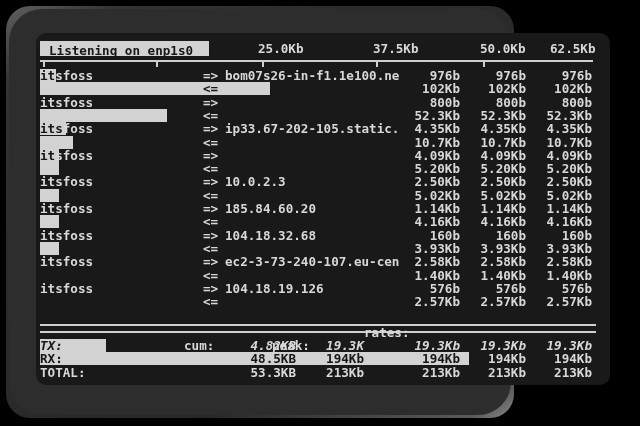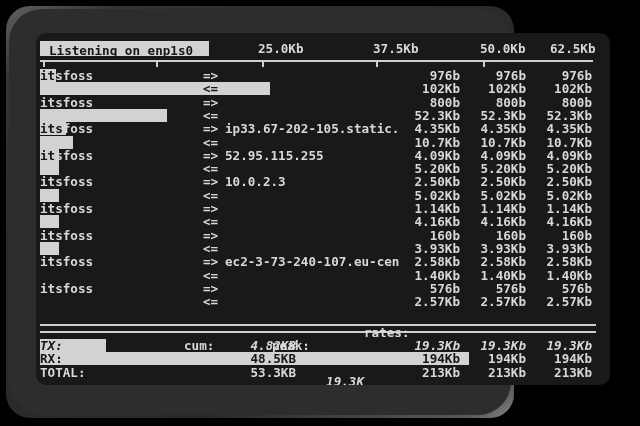--- a/index.html
+++ b/index.html
@@ -32,21 +32,21 @@
   .arrow{left:167px;}
   .remote{left:189px;}
   .box{text-align:right;}
   .c1{left:368px;width:56px;}
   .c2{left:434px;width:56px;}
   .c3{left:500px;width:56px;}
   .rule{position:absolute;left:4px;width:556px;height:2px;background:#cfcfcf;}
   .cum-l{left:148px;}
   .cum-v{left:200px;width:60px;}
   .peak-l{left:236px;}
-  .peak-v{left:270px;width:58px;margin-top:36px;}
+  .peak-v{left:270px;width:58px;}
   .rates-l{left:328px;}
 </style>
 </head>
 <body>
 
 <div class="stage">
   <div class="device">
     <div class="bezel">
       <div class="screen">
 
@@ -63,20 +63,21 @@
         <div class="tick" style="left:120px"></div>
         <div class="tick" style="left:226px"></div>
         <div class="tick" style="left:340px"></div>
         <div class="tick" style="left:447px"></div>
 
         <div id="rows">
             <div class="tline" style="top: 36px;">
               <div class="bar" style="width: 16px;"></div>
               <span class="t host"><span class="dark">it</span>sfoss</span>
               <span class="t arrow">=&gt;</span>
+              <span class="t remote">bom07s26-in-f1.1e100.ne</span>
               <span class="t box c1">976b</span>
               <span class="t box c2">976b</span>
               <span class="t box c3">976b</span>
             </div>
             <div class="tline" style="top: 49.3px;">
               <div class="bar" style="width: 230px;"></div>
               <span class="t arrow dark">&lt;=</span>
               <span class="t box c1">102Kb</span>
               <span class="t box c2">102Kb</span>
               <span class="t box c3">102Kb</span>
@@ -108,21 +109,20 @@
               <div class="bar" style="width: 33px;"></div>
               <span class="t arrow">&lt;=</span>
               <span class="t box c1">10.7Kb</span>
               <span class="t box c2">10.7Kb</span>
               <span class="t box c3">10.7Kb</span>
             </div>
             <div class="tline" style="top: 115.8px;">
               <div class="bar" style="width: 19px;"></div>
               <span class="t host"><span class="dark">it</span>sfoss</span>
               <span class="t arrow">=&gt;</span>
-              <span class="t remote">52.95.115.255</span>
               <span class="t box c1">4.09Kb</span>
               <span class="t box c2">4.09Kb</span>
               <span class="t box c3">4.09Kb</span>
             </div>
             <div class="tline" style="top: 129.1px;">
               <div class="bar" style="width: 19px;"></div>
               <span class="t arrow">&lt;=</span>
               <span class="t box c1">5.20Kb</span>
               <span class="t box c2">5.20Kb</span>
               <span class="t box c3">5.20Kb</span>
@@ -138,34 +138,36 @@
             <div class="tline" style="top: 155.7px;">
               <div class="bar" style="width: 19px;"></div>
               <span class="t arrow">&lt;=</span>
               <span class="t box c1">5.02Kb</span>
               <span class="t box c2">5.02Kb</span>
               <span class="t box c3">5.02Kb</span>
             </div>
             <div class="tline" style="top: 169px;">
               <span class="t host">itsfoss</span>
               <span class="t arrow">=&gt;</span>
+              <span class="t remote">185.84.60.20</span>
               <span class="t box c1">1.14Kb</span>
               <span class="t box c2">1.14Kb</span>
               <span class="t box c3">1.14Kb</span>
             </div>
             <div class="tline" style="top: 182.3px;">
               <div class="bar" style="width: 19px;"></div>
               <span class="t arrow">&lt;=</span>
               <span class="t box c1">4.16Kb</span>
               <span class="t box c2">4.16Kb</span>
               <span class="t box c3">4.16Kb</span>
             </div>
             <div class="tline" style="top: 195.6px;">
               <span class="t host">itsfoss</span>
               <span class="t arrow">=&gt;</span>
+              <span class="t remote">104.18.32.68</span>
               <span class="t box c1">160b</span>
               <span class="t box c2">160b</span>
               <span class="t box c3">160b</span>
             </div>
             <div class="tline" style="top: 208.9px;">
               <div class="bar" style="width: 19px;"></div>
               <span class="t arrow">&lt;=</span>
               <span class="t box c1">3.93Kb</span>
               <span class="t box c2">3.93Kb</span>
               <span class="t box c3">3.93Kb</span>
@@ -180,20 +182,21 @@
             </div>
             <div class="tline" style="top: 235.5px;">
               <span class="t arrow">&lt;=</span>
               <span class="t box c1">1.40Kb</span>
               <span class="t box c2">1.40Kb</span>
               <span class="t box c3">1.40Kb</span>
             </div>
             <div class="tline" style="top: 248.8px;">
               <span class="t host">itsfoss</span>
               <span class="t arrow">=&gt;</span>
+              <span class="t remote">104.18.19.126</span>
               <span class="t box c1">576b</span>
               <span class="t box c2">576b</span>
               <span class="t box c3">576b</span>
             </div>
             <div class="tline" style="top: 262.1px;">
               <span class="t arrow">&lt;=</span>
               <span class="t box c1">2.57Kb</span>
               <span class="t box c2">2.57Kb</span>
               <span class="t box c3">2.57Kb</span>
             </div>

